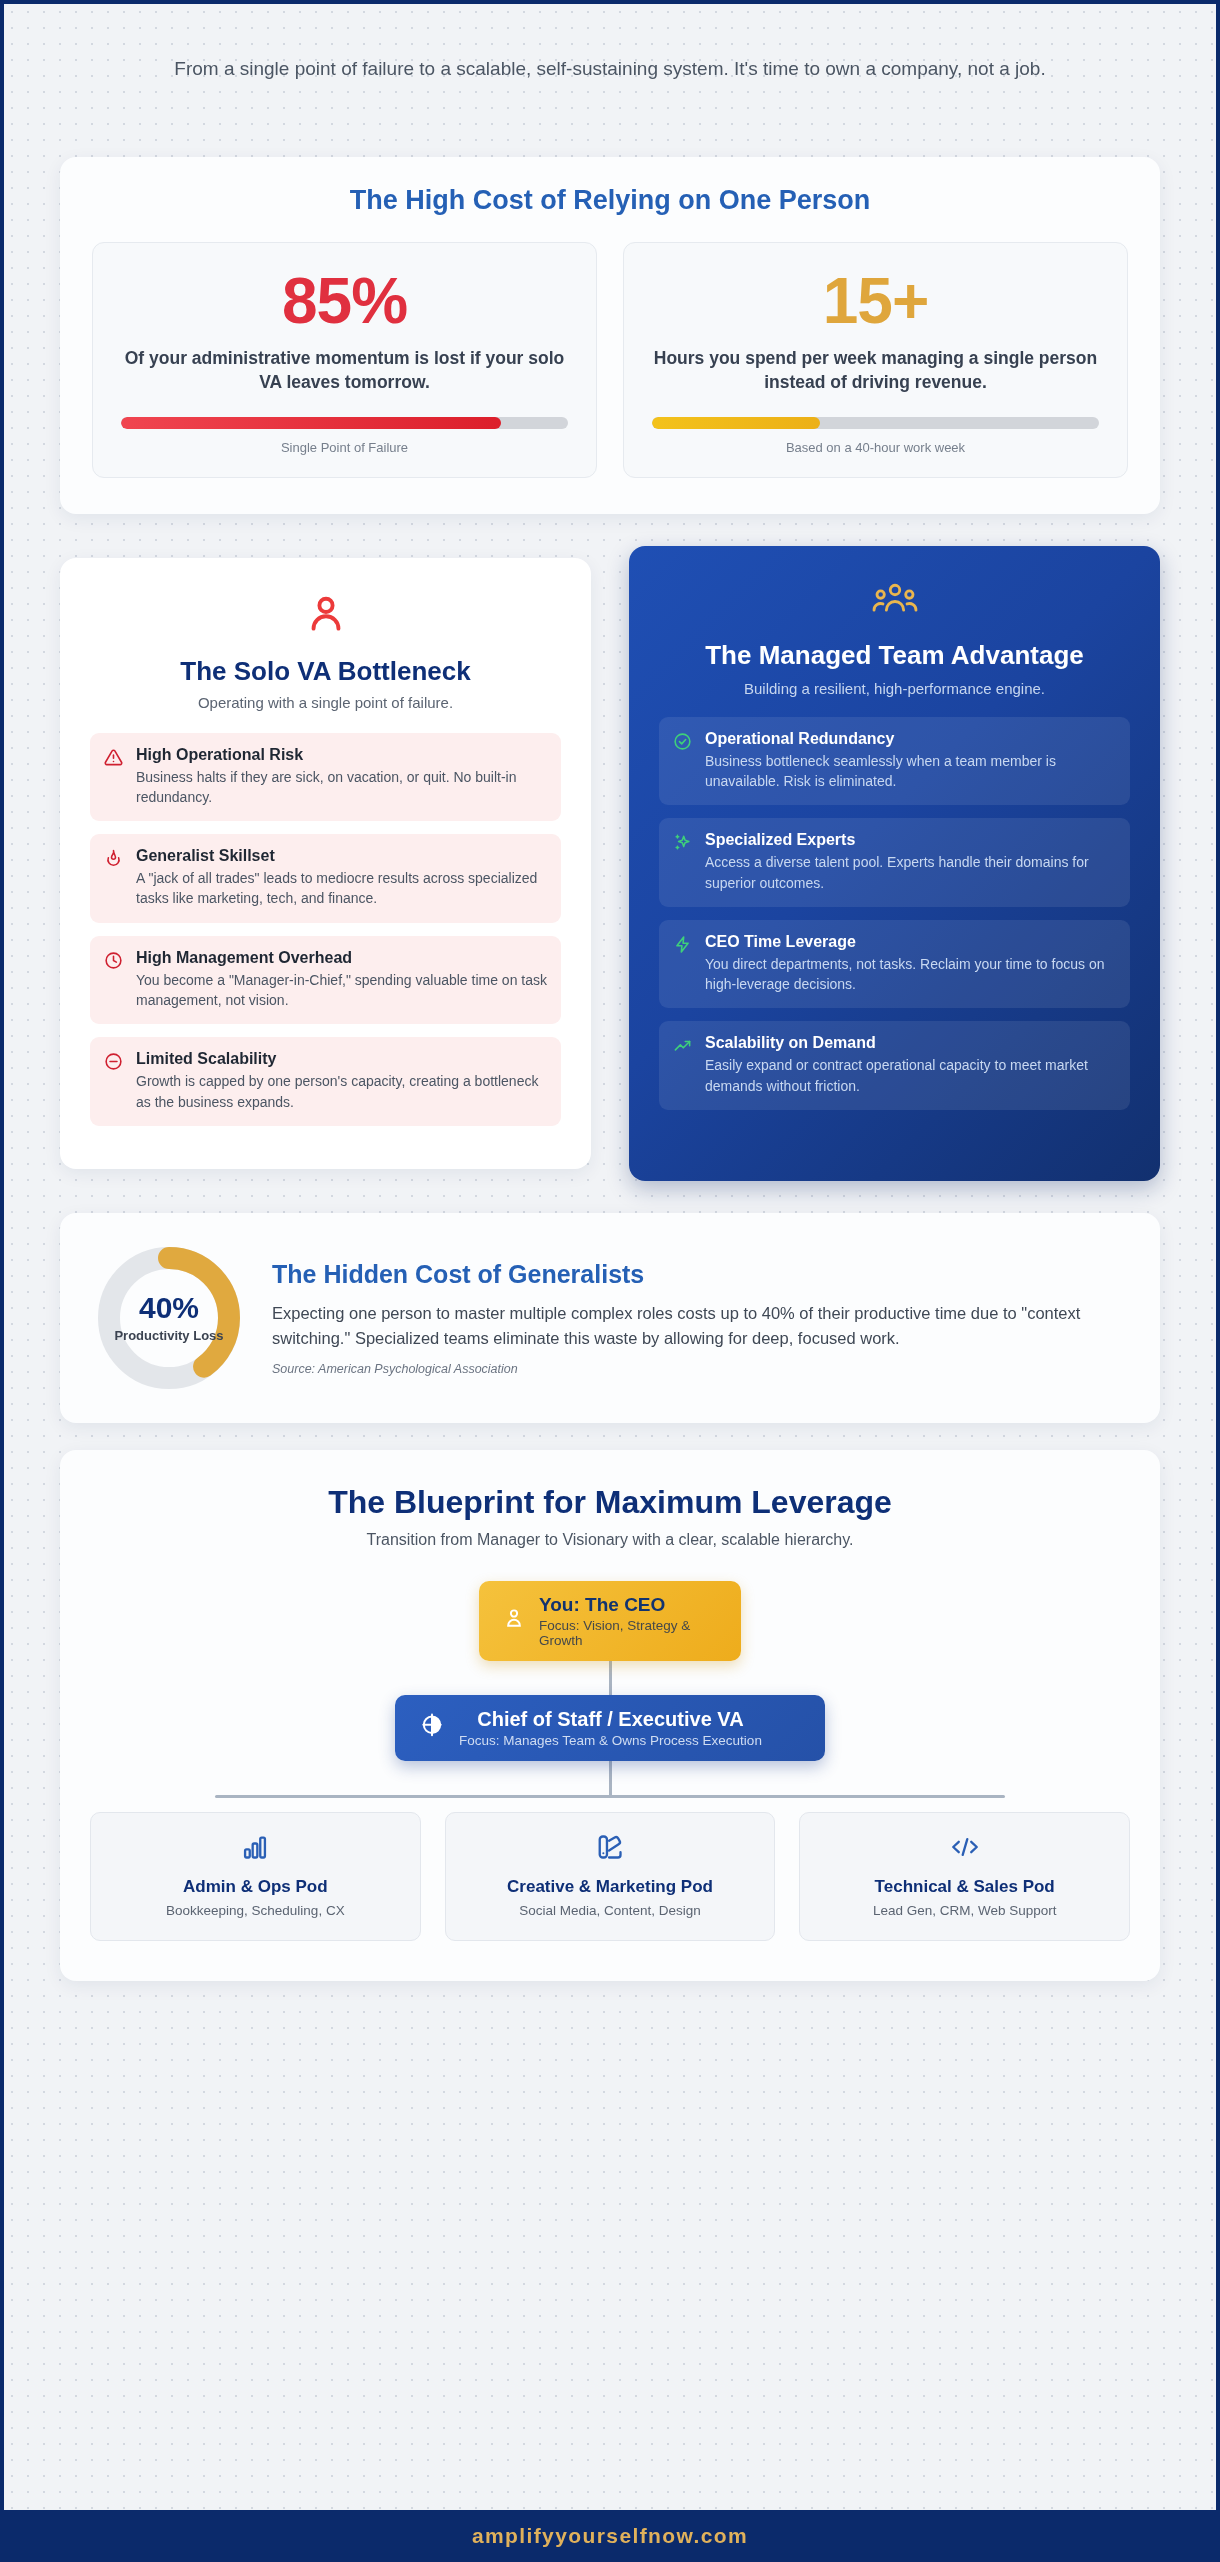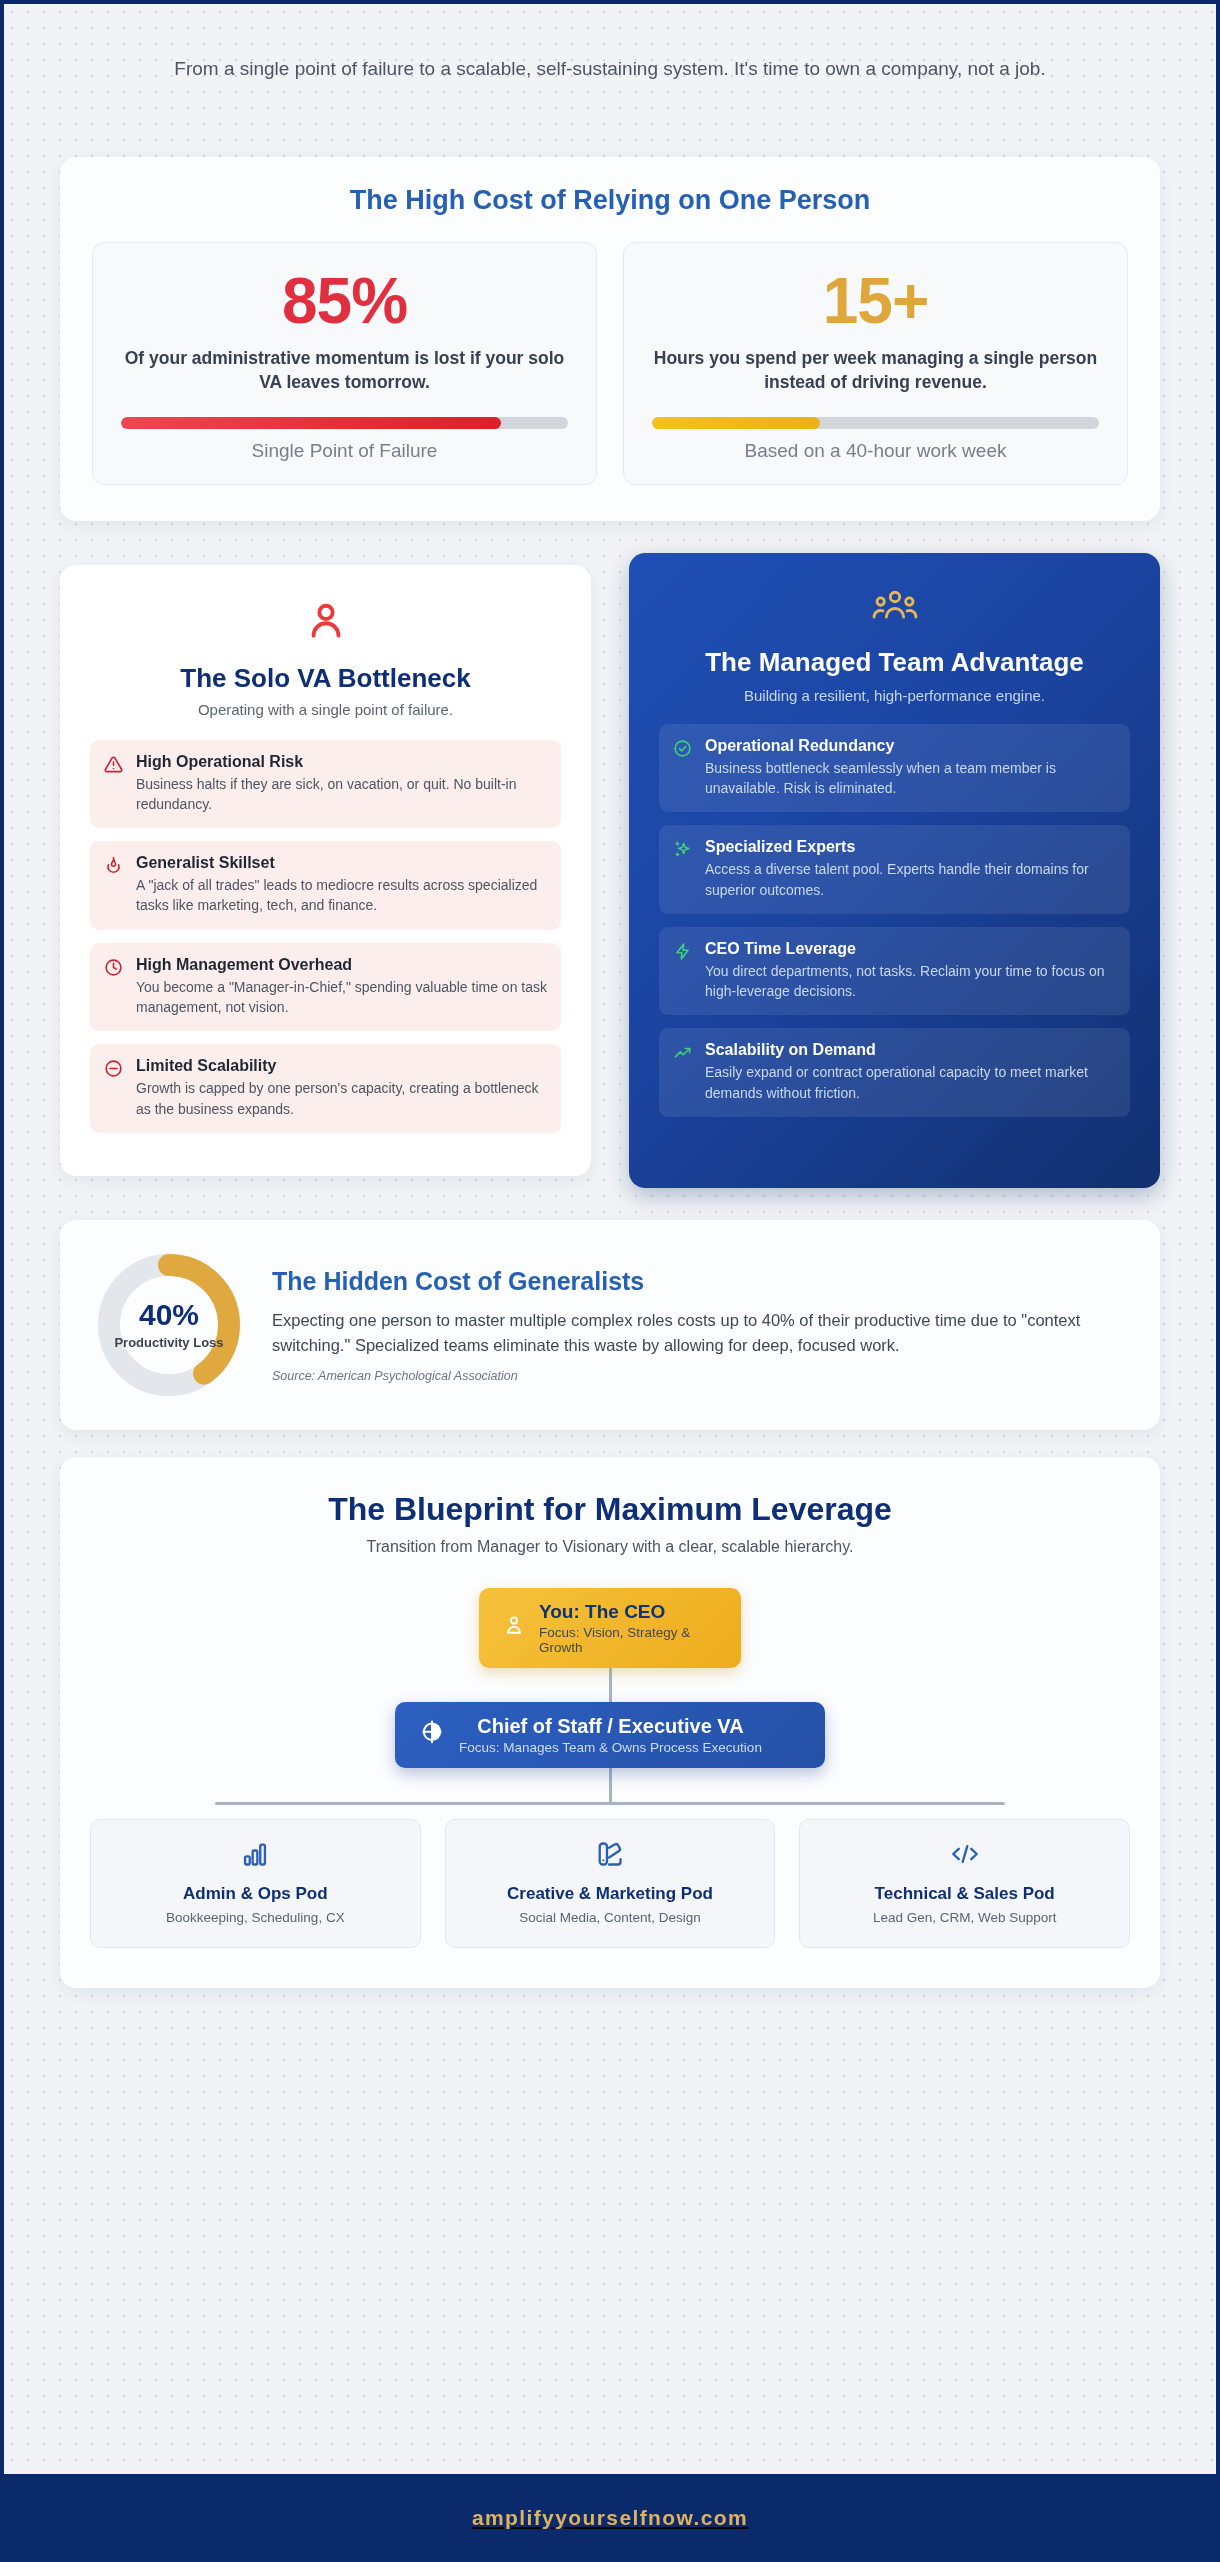--- a/index.html
+++ b/index.html
@@ -96,21 +96,21 @@
     height: 12px;
     background: #d2d5da;
     border-radius: 6px;
     overflow: hidden;
   }
   .bar-fill { height: 100%; border-radius: 6px; }
   .bar-fill.red { background: linear-gradient(90deg, #f04550, #dc1f2b); }
   .bar-fill.gold { background: linear-gradient(90deg, #f3c21b, #ecb017); }
   .bar-caption {
     margin-top: 11px;
-    font-size: 19px;
+    font-size: 13px;
     color: #767f8c;
   }
 
   
   .compare { margin-top: 44px; display: flex; gap: 38px; align-items: stretch; }
 
   .solo-card {
     flex: 1;
     background: #ffffff;
     border-radius: 16px;
@@ -284,26 +284,25 @@
   .pod .p-icon { margin-bottom: 12px; }
   .pod h4 { font-size: 17px; font-weight: 700; color: #0e2f77; }
   .pod p  { font-size: 13.5px; color: #5b6472; margin-top: 6px; }
 
   
   .footer {
     position: absolute;
     left: 0;
     bottom: 0;
     width: 1220px;
-    height: 88px;
+    height: 52px;
     background: #0b2a6b;
     display: flex;
     align-items: center;
     justify-content: center;
-    text-decoration: underline;
   }
   .footer span {
     font-size: 21px;
     font-weight: 700;
     color: #e0b15b;
     letter-spacing: 1.4px;
   }
 </style>
 </head>
 <body>

